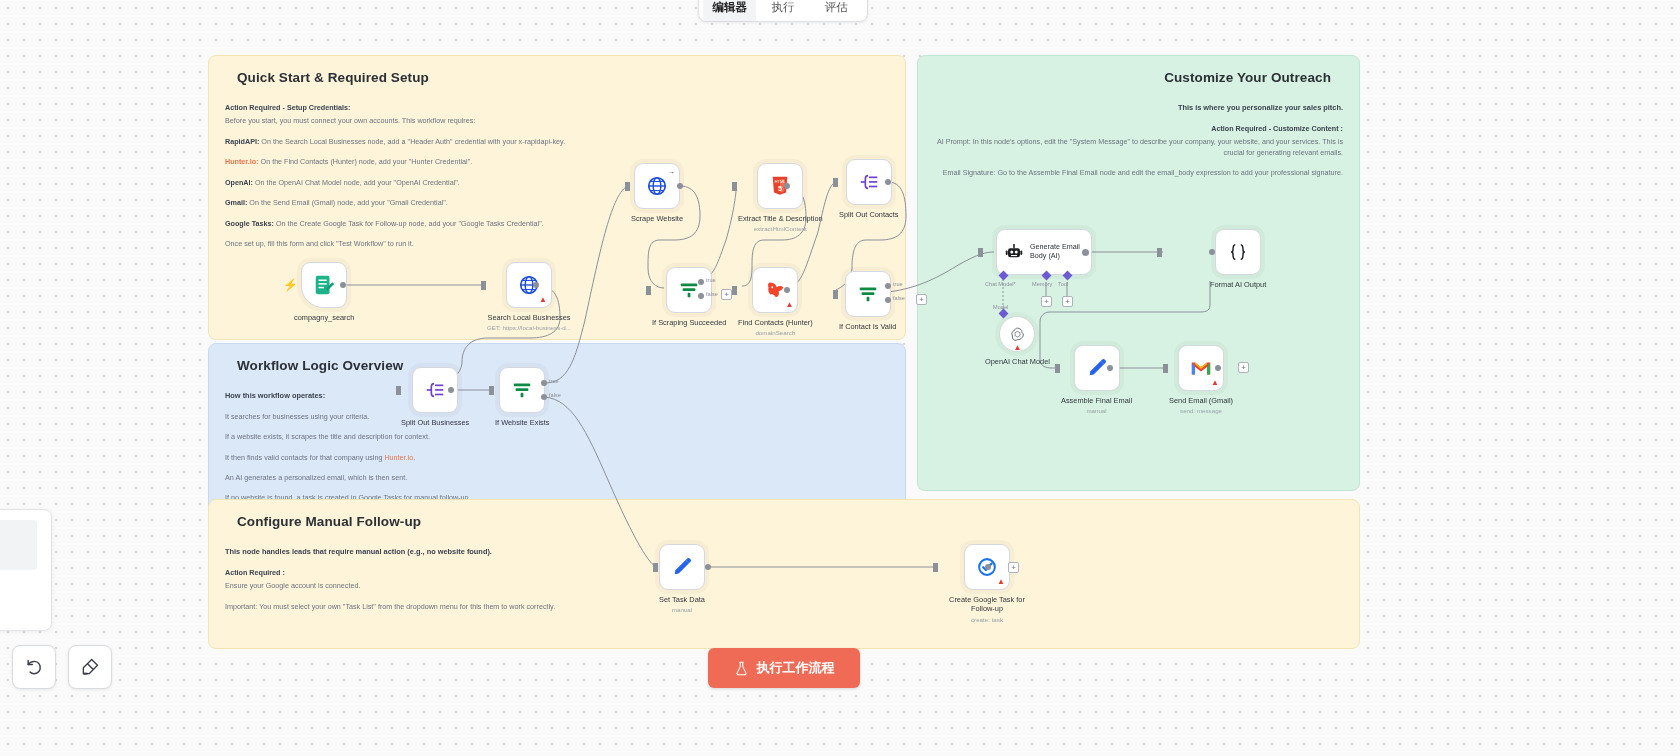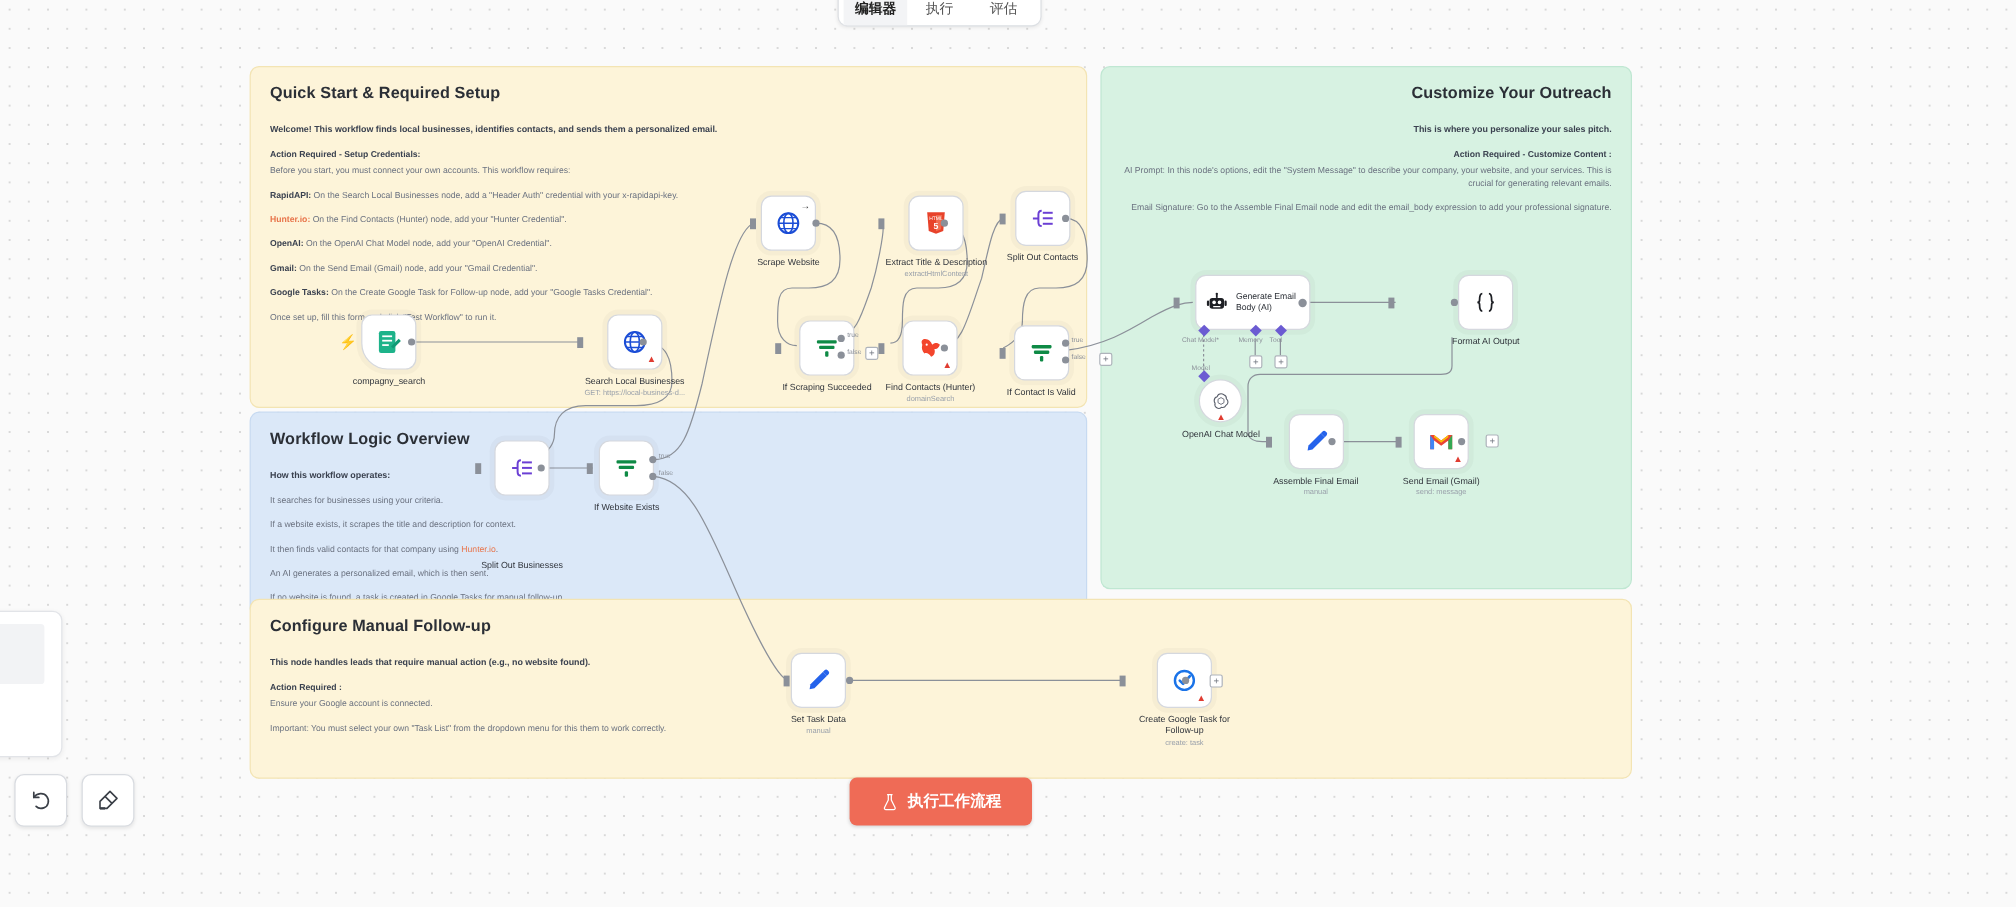--- a/index.html
+++ b/index.html
@@ -59,21 +59,21 @@
 
   
   .sticky {
     position: absolute; border-radius: 8px; border: 1px solid rgba(0,0,0,.07);
     padding: 14px 16px;
   }
   .sticky.yellow { background: #fdf4d9; border-color:#f3e4b3; }
   .sticky.green  { background: #d7f2e2; border-color:#bfe7d2;text-align:right; }
   .sticky.blue   { background: #dbe8f8; border-color:#c7daf1; }
   .sticky h2 {
-    margin: 0 0 18px; font-size: 13.5px; font-weight: 600; color: #2b2f36;
+    margin: 0 12px 18px; font-size: 13.5px; font-weight: 600; color: #2b2f36;
     letter-spacing: .1px;
   }
   .sticky p { margin: 0 0 10px; font-size: 7.2px; line-height: 1.45; color: #6b7280; }
   .sticky p.lead { font-weight: 700; color: #3b4250; font-size: 7.4px; }
   .sticky p.head { font-weight: 700; color: #3b4250; margin-bottom: 3px; }
   .sticky p b { color: #3b4250; }
   .sticky .hl { color: #e8744a; }
 
   #note-quickstart { left: 208px; top: 55px; width: 698px; height: 285px; }
   #note-outreach   { left: 917px; top: 55px; width: 443px; height: 436px; }
@@ -169,21 +169,20 @@
     <path d="M707,567 L936,567"></path>
 
     <path class="dotted" d="M1003,313 L1003,276"></path>
 
     <path d="M1046,282 L1046,296"></path>
     <path d="M1067,282 L1067,296"></path>
   </svg>
 
   <div class="sticky yellow" id="note-quickstart">
     <h2>Quick Start &amp; Required Setup</h2>
-    <p class="lead">Welcome! This workflow finds local businesses, identifies contacts, and sends them a personalized email.</p>
     <p class="head">Action Required - Setup Credentials:</p>
     <p>Before you start, you must connect your own accounts. This workflow requires:</p>
     <p><b>RapidAPI:</b><span> On the Search Local Businesses node, add a "Header Auth" credential with your x-rapidapi-key.</span></p>
     <p><b class="hl">Hunter.io:</b><span> On the Find Contacts (Hunter) node, add your "Hunter Credential".</span></p>
     <p><b>OpenAI:</b><span> On the OpenAI Chat Model node, add your "OpenAI Credential".</span></p>
     <p><b>Gmail:</b><span> On the Send Email (Gmail) node, add your "Gmail Credential".</span></p>
     <p><b>Google Tasks:</b><span> On the Create Google Task for Follow-up node, add your "Google Tasks Credential".</span></p>
     <p>Once set up, fill this form and click "Test Workflow" to run it.</p>
   </div>
 
@@ -238,21 +237,21 @@
           <line x1="4.5" y1="17" x2="19.5" y2="17" stroke="#1b4dd6" stroke-width="1.2"></line>
         </svg>
       <span class="warn">▲</span>
     </div>
     <div class="nlabel">Search Local Businesses</div>
     <div class="nsub">GET: https://local-business-d...</div>
   </div>
   <div class="inport" style="left:481px;top:281px;"></div>
   <div class="port" style="left:533px;top:282px;"></div>
 
-  <div class="node" style="left:401px; top:367px;gap:48px;">
+  <div class="node" style="left:401px; top:367px;">
     <div class="nbox">
       <svg viewBox="0 0 24 24">
           <path d="M3 12 h5" stroke="#6b3fd4" stroke-width="1.8" fill="none"></path>
           <path d="M11 5 q-3 0 -3 3.5 v7 q0 3.5 3 3.5" stroke="#6b3fd4" stroke-width="1.8" fill="none"></path>
           <rect x="12" y="6" width="9" height="1.8" fill="#6b3fd4"></rect>
           <rect x="12" y="11" width="9" height="1.8" fill="#6b3fd4"></rect>
           <rect x="12" y="16" width="9" height="1.8" fill="#6b3fd4"></rect>
         </svg>
     </div>
     <div class="nlabel">Split Out Businesses</div>

